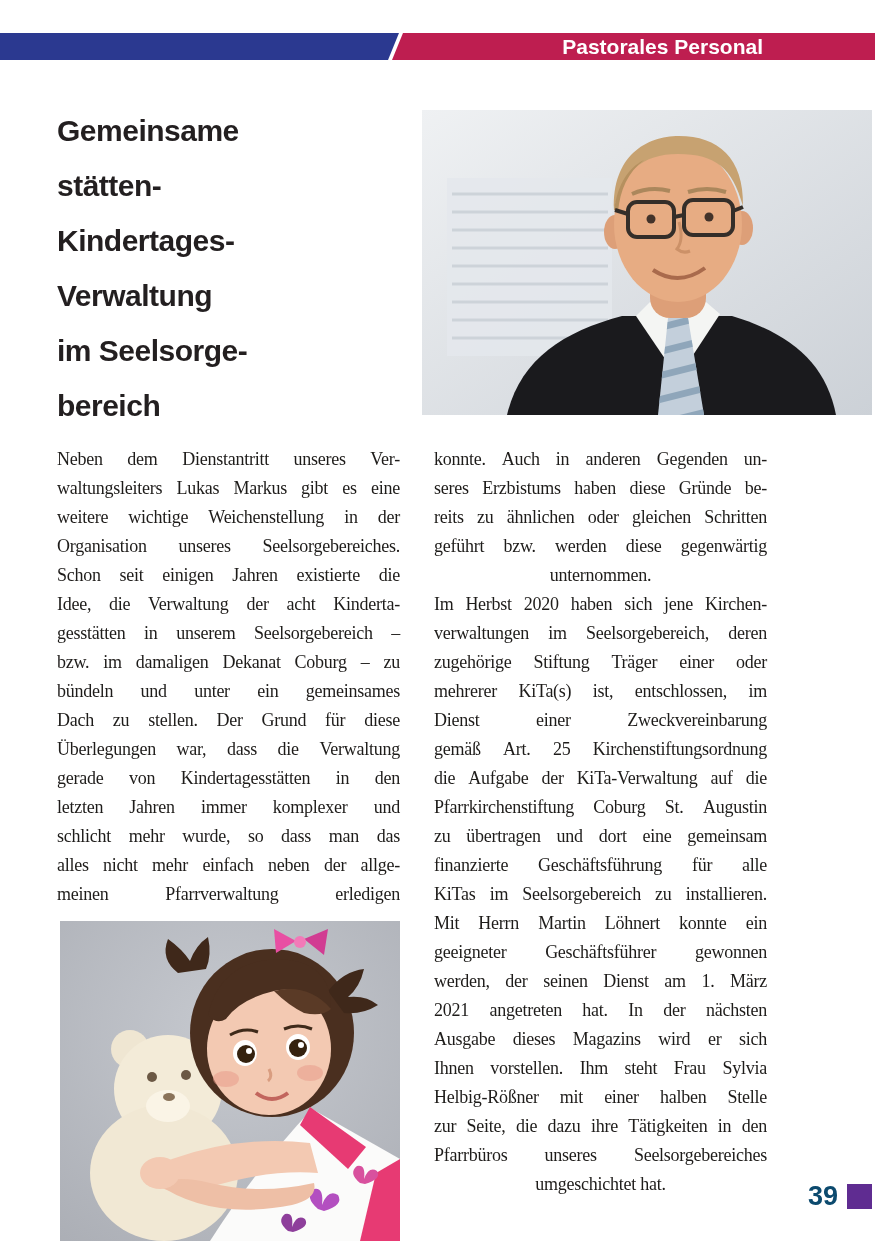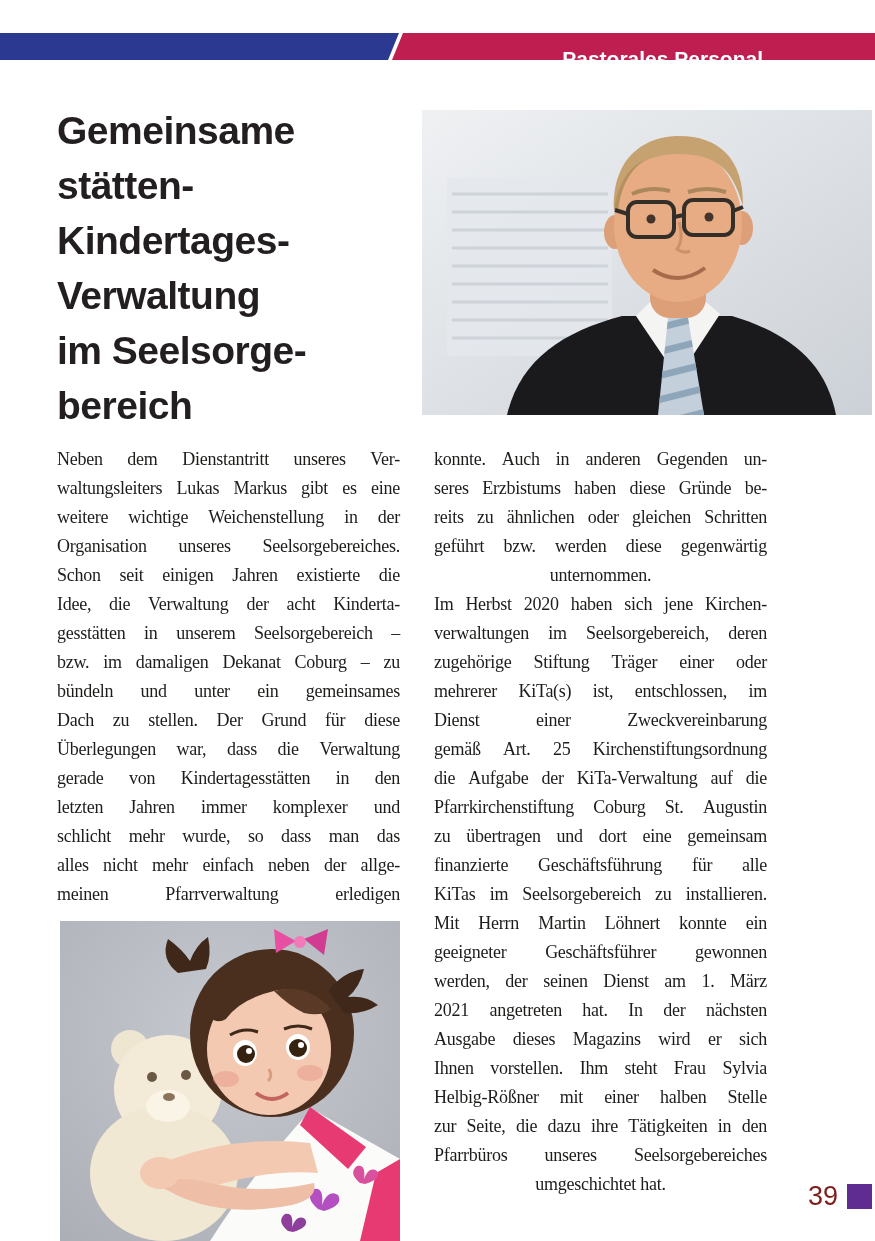--- a/index.html
+++ b/index.html
@@ -7,47 +7,47 @@
         font-family:"Liberation Serif",serif;}
 
   
   .header-bar{position:absolute;left:0;top:33px;width:875px;height:27px;}
   .bar-blue{position:absolute;left:0;top:0;width:399px;height:27px;background:#2b3990;
             -webkit-clip-path:polygon(0 0,100% 0,calc(100% - 11px) 100%,0 100%);
             clip-path:polygon(0 0,100% 0,calc(100% - 11px) 100%,0 100%);}
   .bar-red{position:absolute;left:392px;top:0;width:483px;height:27px;background:#be1e50;
            -webkit-clip-path:polygon(11px 0,100% 0,100% 100%,0 100%);
            clip-path:polygon(11px 0,100% 0,100% 100%,0 100%);}
-  .section-label{position:absolute;right:112px;top:12px;line-height:27px;
+  .section-label{position:absolute;right:112px;top:0;line-height:27px;
                  font-family:"Liberation Sans",sans-serif;font-weight:bold;font-size:21px;
                  color:#ffffff;letter-spacing:0px;}
 
   
   .title{position:absolute;left:57px;top:103px;width:360px;margin:0;
          font-family:"Liberation Sans",sans-serif;font-weight:bold;color:#231f20;}
-  .title-line{font-size:39px;line-height:55px;letter-spacing:-0.5px;}
+  .title-line{font-size:30px;line-height:55px;letter-spacing:-0.5px;}
 
   
   .photo{position:absolute;overflow:hidden;}
   .photo svg{display:block;}
   .portrait{left:422px;top:110px;width:450px;height:305px;}
   .child{left:60px;top:921px;width:340px;height:320px;}
 
   
   .col{position:absolute;top:445px;color:#1e1c1a;font-size:18px;letter-spacing:-0.25px;}
   .col-left{left:57px;width:343px;}
   .col-right{left:434px;width:333px;}
   .body-line{height:29px;line-height:29px;display:flex;justify-content:space-between;
              overflow:visible;white-space:nowrap;}
   .body-line.para-end{display:block;text-align:center;}
 
   
   .footer{position:absolute;top:1184px;right:3px;display:flex;align-items:center;gap:9px;}
-  .page-number{font-family:"Liberation Sans",sans-serif;font-weight:normal;font-size:27px;
-               color:#7f1d1d;line-height:25px;}
+  .page-number{font-family:"Liberation Sans",sans-serif;font-weight:bold;font-size:27px;
+               color:#0c4a6e;line-height:25px;}
   .footer-square{width:25px;height:25px;background:#5f2c91;}
 </style>
 </head>
 <body>
 
 <div class="page">
 
   <div class="header-bar">
     <div class="bar-blue"></div>
     <div class="bar-red"></div>

